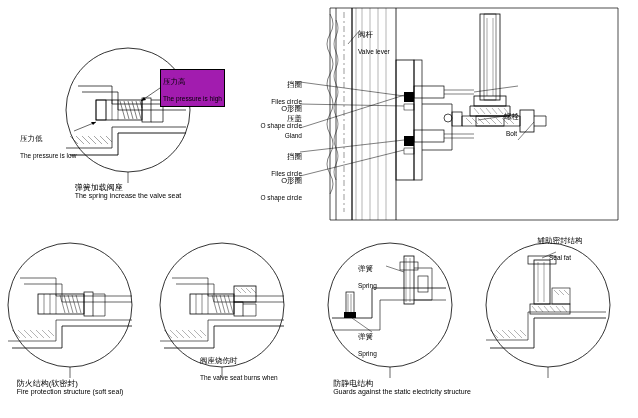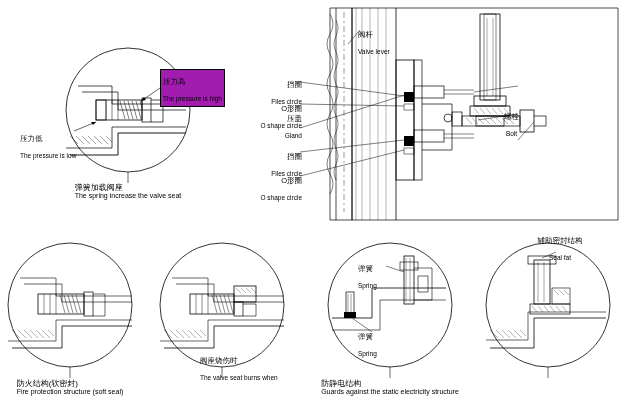--- a/index.html
+++ b/index.html
@@ -221,21 +221,21 @@
   </div>
 
   <div class="lbl" style="left:358px;top:258px;">
     <span class="cn">弹簧</span><br>
     <span class="en">Spring</span>
   </div>
   <div class="lbl" style="left:358px;top:326px;">
     <span class="cn">弹簧</span><br>
     <span class="en">Spring</span>
   </div>
-  <div class="lbl cap ctr" style="left:390px;top:380px;">
+  <div class="lbl cap ctr" style="left:402px;top:380px;">
     <span class="cn">防静电结构</span>
     <span class="en">Guards against the static electricity structure</span>
   </div>
 
   <div class="lbl ctr" style="left:560px;top:230px;text-align:center;">
     <span class="cn">辅助密封结构</span><br>
     <span class="en">Seal fat</span>
   </div>
 
 </div>

